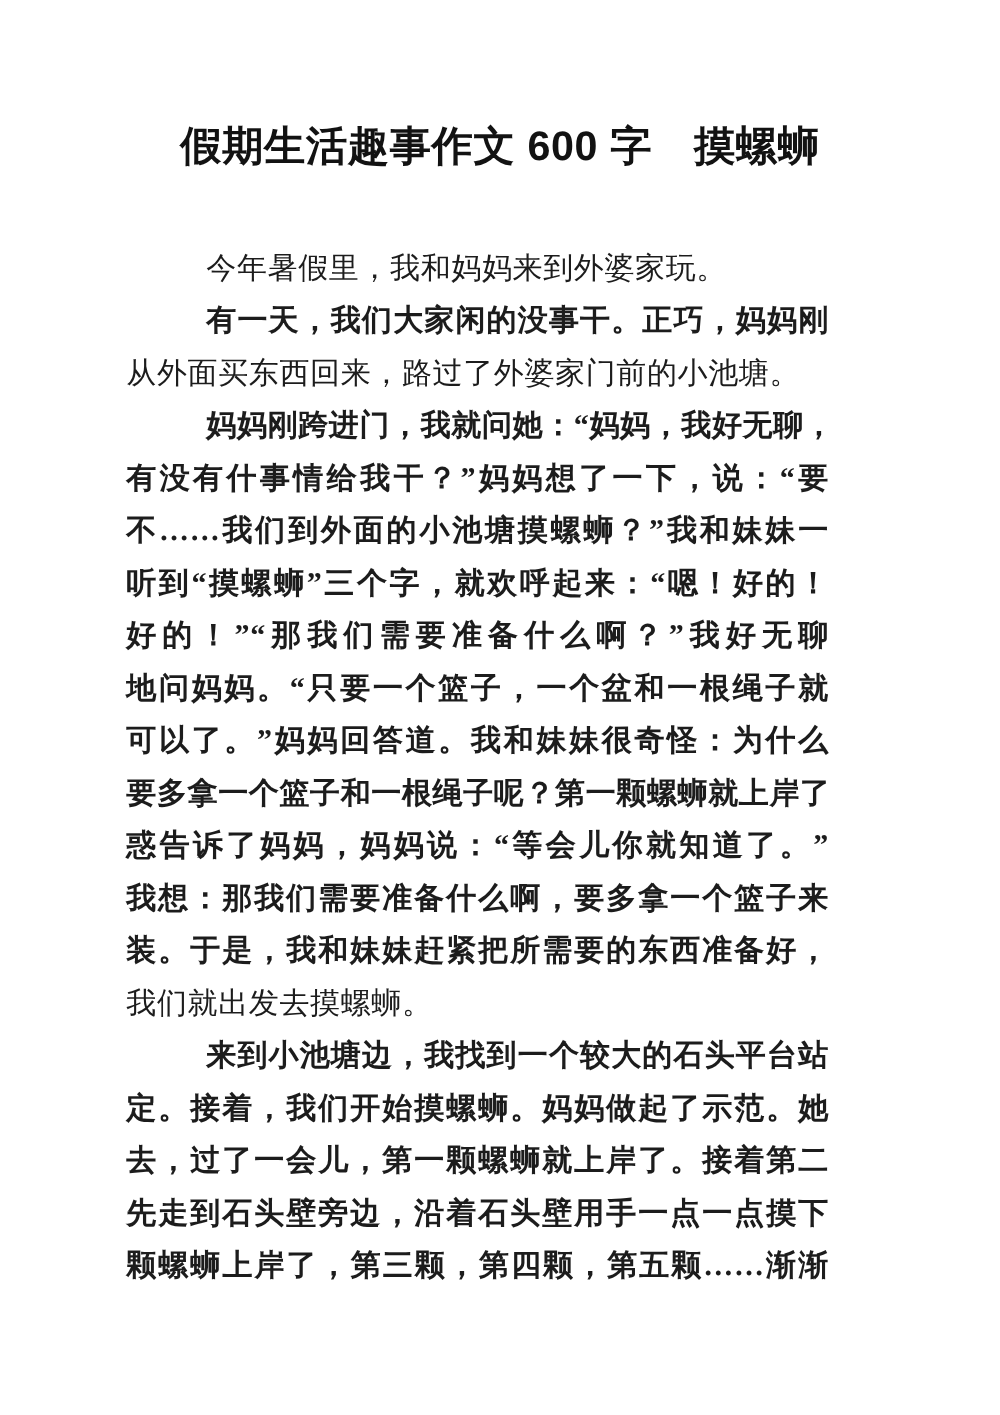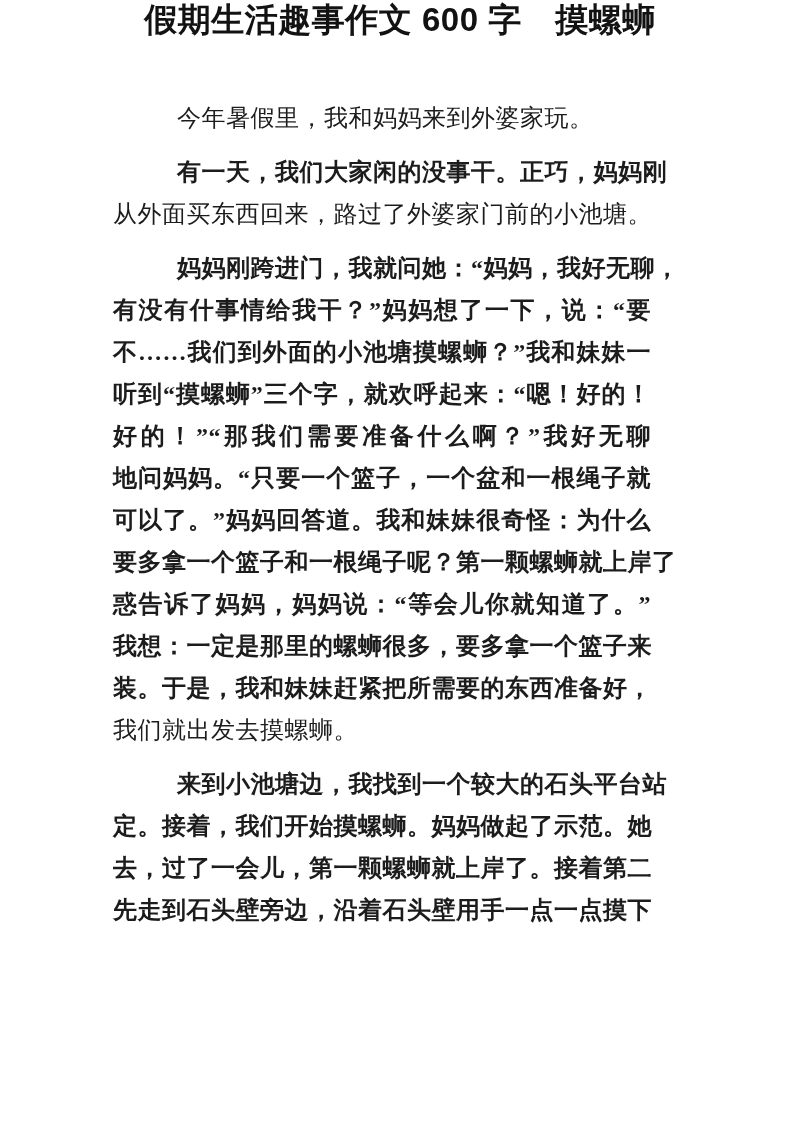--- a/index.html
+++ b/index.html
@@ -7,41 +7,42 @@
     padding: 0;
     background: #ffffff;
   }
   .page {
     position: relative;
     width: 800px;
     height: 1132px;
     background: #ffffff;
     overflow: hidden;
     box-sizing: border-box;
+    padding-top: 97px;
   }
   .title {
     margin: 0;
     width: 800px;
     text-align: center;
     font-family: "Liberation Sans", sans-serif;
     font-weight: 700;
     font-size: 33px;
     line-height: 40px;
     color: #121212;
     letter-spacing: 0.5px;
     white-space: pre;
   }
   .essay-body {
     margin: 57px 0 0 101px;
     width: 562px;
     font-family: "Liberation Serif", serif;
     color: #1c1c1c;
   }
   .paragraph {
-    margin: 12px;
+    margin: 0;
     padding: 0;
   }
   .line {
     font-size: 24px;
     line-height: 42px;
     white-space: nowrap;
     text-align: justify;
     text-align-last: left;
     letter-spacing: 0.5px;
   }
@@ -69,24 +70,25 @@
       <div class="paragraph">
         <div class="line indent full">妈妈刚跨进门，我就问她：“妈妈，我好无聊，</div>
         <div class="line full">有没有什事情给我干？”妈妈想了一下，说：“要</div>
         <div class="line full">不……我们到外面的小池塘摸螺蛳？”我和妹妹一</div>
         <div class="line full">听到“摸螺蛳”三个字，就欢呼起来：“嗯！好的！</div>
         <div class="line full">好的！”“那我们需要准备什么啊？”我好无聊</div>
         <div class="line full">地问妈妈。“只要一个篮子，一个盆和一根绳子就</div>
         <div class="line full">可以了。”妈妈回答道。我和妹妹很奇怪：为什么</div>
         <div class="line full">要多拿一个篮子和一根绳子呢？第一颗螺蛳就上岸了</div>
         <div class="line full">惑告诉了妈妈，妈妈说：“等会儿你就知道了。”</div>
-        <div class="line full">我想：一定是那里的螺蛳很多，要多拿一个篮子来</div>
+        <div class="line full">我想：那我们需要准备什么啊，要多拿一个篮子来</div>
         <div class="line full">装。于是，我和妹妹赶紧把所需要的东西准备好，</div>
         <div class="line">我们就出发去摸螺蛳。</div>
       </div>
       <div class="paragraph">
         <div class="line indent full">来到小池塘边，我找到一个较大的石头平台站</div>
         <div class="line full">定。接着，我们开始摸螺蛳。妈妈做起了示范。她</div>
         <div class="line full">去，过了一会儿，第一颗螺蛳就上岸了。接着第二</div>
         <div class="line full">先走到石头壁旁边，沿着石头壁用手一点一点摸下</div>
+        <div class="line full">颗螺蛳上岸了，第三颗，第四颗，第五颗……渐渐</div>
       </div>
     </div>
 </div>
 
 </body></html>

